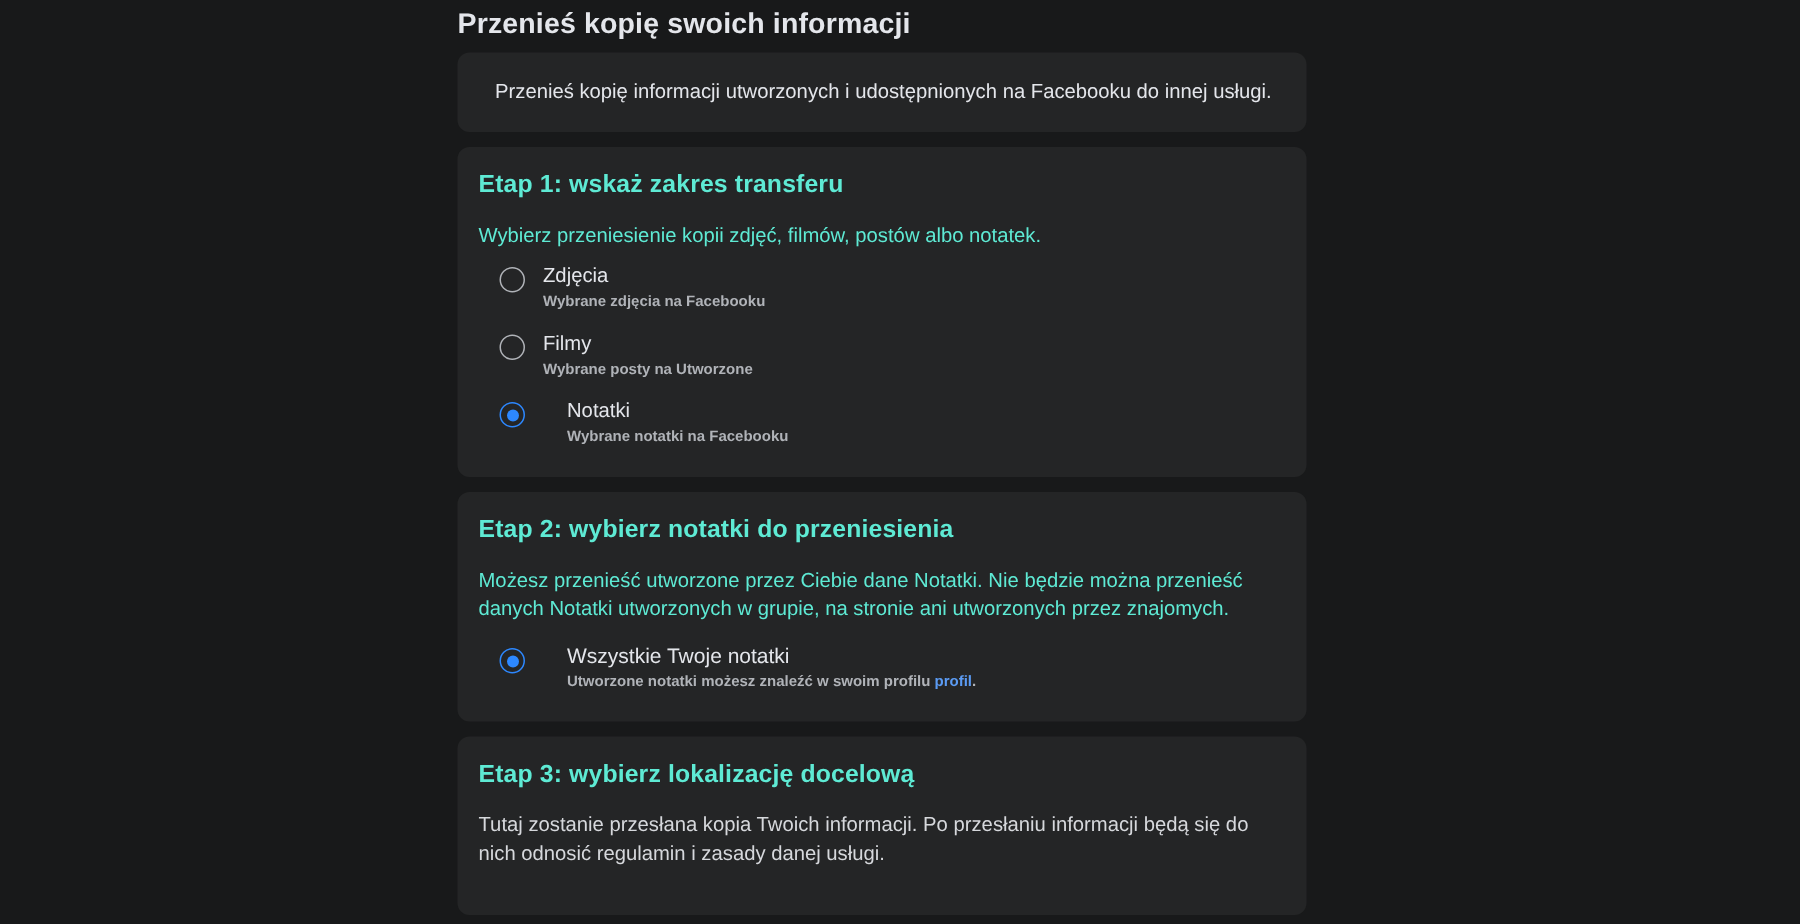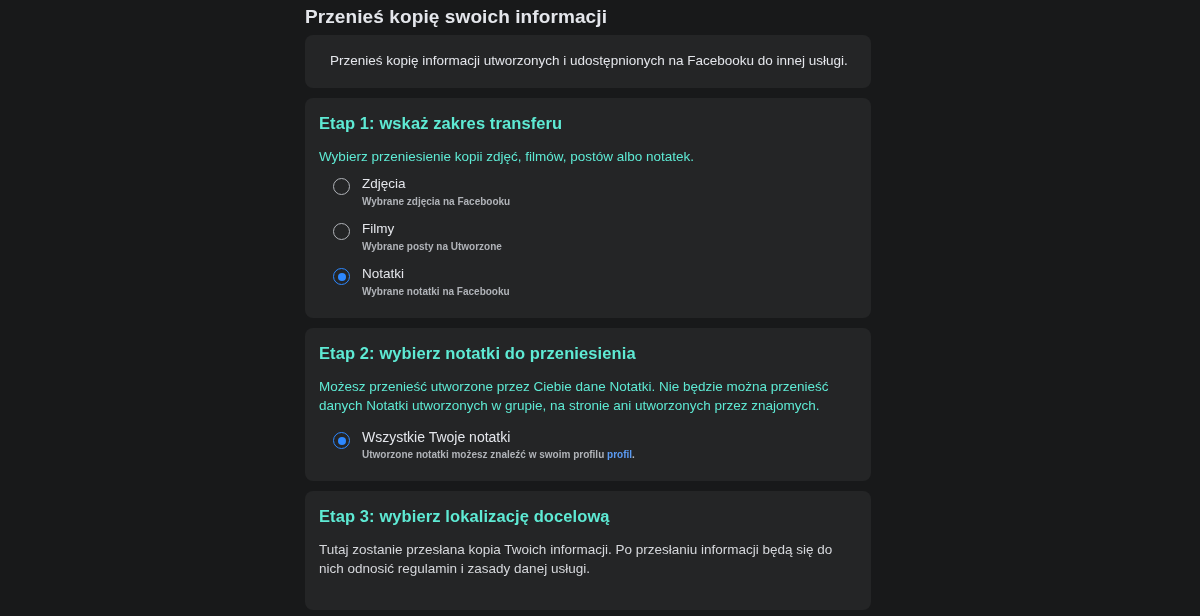--- a/index.html
+++ b/index.html
@@ -69,21 +69,21 @@
   }
   .options {
     margin-top: 8px;
     padding-left: 14px;
   }
   .option-row {
     display: flex;
     align-items: flex-start;
     margin-bottom: 11px;
   }
-  .option-row:last-child { margin-bottom: 2px; }
+  .option-row:last-child { margin-bottom: 2px; gap: 16px; }
   .radio {
     width: 17px;
     height: 17px;
     border-radius: 50%;
     border: 1.6px solid #b0b3b8;
     box-sizing: border-box;
     flex: 0 0 auto;
     margin-top: 2px;
     margin-right: 12px;
     background: transparent;

